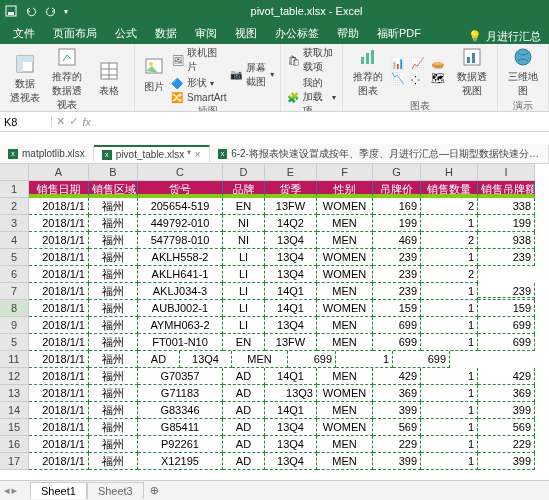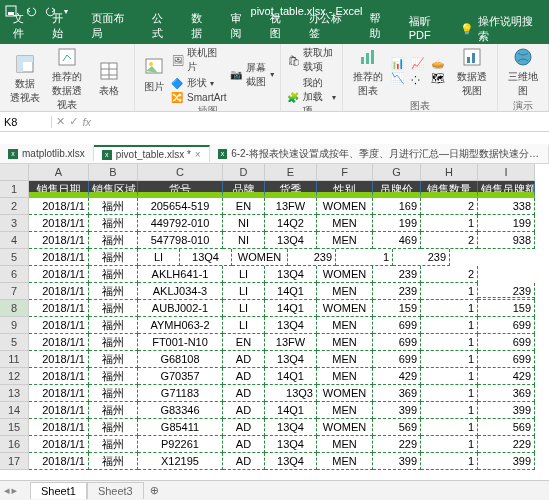--- a/index.html
+++ b/index.html
@@ -34,21 +34,21 @@
 .corner { width: 29px; background: #e6e6e6; border-right: 1px solid #ccc; border-bottom: 1px solid #ccc; }
 .col-h { background: #e6e6e6; border-right: 1px solid #ccc; border-bottom: 1px solid #ccc; text-align: center; font-size: 11px; color: #444; line-height: 17px; }
 .grid-body { display: flex; }
 .row-headers { display: flex; flex-direction: column; }
 .row-h { width: 29px; height: 17px; background: #e6e6e6; border-right: 1px solid #ccc; border-bottom: 1px solid #ccc; text-align: center; font-size: 11px; color: #444; line-height: 17px; }
 .row-h.sel { background: #d3e3d1; }
 .cells { position: relative; }
 .data-row { display: flex; height: 17px; }
 .cell { border-right: 1px dashed #2a8a3f; border-bottom: 1px dashed #2a8a3f; font-size: 11px; line-height: 17px; padding: 0 3px; overflow: hidden; white-space: nowrap; text-align: center; }
 .cell.right { text-align: right; }
-.header-row .cell { background: #404040; color: #fff; text-align: center; border-right: 1px solid #3a6a9a; border-bottom: 6px solid #84cc16; }
+.header-row .cell { background: #be185d; color: #fff; text-align: center; border-right: 1px solid #3a6a9a; border-bottom: 4px solid #84cc16; }
 .sheet-tabs { position: absolute; bottom: 0; left: 0; right: 0; height: 20px; background: #f3f3f3; border-top: 1px solid #ccc; display: flex; align-items: center; padding-left: 30px; font-size: 11px; }
 .sheet-nav { position: absolute; left: 4px; display: flex; gap: 2px; color: #888; }
 .sheet-tab { padding: 2px 10px; background: #fff; border: 1px solid #ccc; border-bottom: none; cursor: pointer; }
 .sheet-tab.inactive { background: #f3f3f3; color: #666; }
 .sheet-add { padding: 0 6px; color: #666; cursor: pointer; }
 svg { display: block; }
 </style>
 </head>
 <body>
 
@@ -72,33 +72,32 @@
           <path d="M7 3 L10 5 L7 7" fill="none" stroke="#fff"></path>
         </svg>
       </span>
     <span style="font-size:8px;">▾</span>
   </div>
   <div class="title">pivot_table.xlsx - Excel</div>
 </div>
 
 <div class="tabs">
   <div class="tab">文件</div>
-  <div class="tab">开始</div>
   <div class="tab">页面布局</div>
   <div class="tab">公式</div>
   <div class="tab">数据</div>
   <div class="tab">审阅</div>
   <div class="tab">视图</div>
   <div class="tab">办公标签</div>
   <div class="tab">帮助</div>
   <div class="tab">福昕PDF</div>
   <div class="spacer"></div>
   <div class="tell-me">
     <span>💡</span>
-    <span>操作说明搜索</span>
+    <span>月进行汇总</span>
   </div>
 </div>
 
 <div class="ribbon">
   <div class="group">
     <div class="group-content">
       <div class="big-btn">
         <span class="icn">
             <svg width="20" height="20">
               <rect x="2" y="2" width="16" height="16" fill="#fff" stroke="#888"></rect>
@@ -345,20 +344,21 @@
           <div class="cell " style="width: 42px;">NI</div>
           <div class="cell " style="width: 52px;">13Q4</div>
           <div class="cell " style="width: 56px;">MEN</div>
           <div class="cell right" style="width: 48px;">469</div>
           <div class="cell right" style="width: 57px;">2</div>
           <div class="cell right" style="width: 57px;">938</div>
         </div>
         <div class="data-row">
           <div class="cell right" style="width: 60px;">2018/1/1</div>
           <div class="cell " style="width: 49px;">福州</div>
+          <div class="cell " style="width: 85px;">AKLH558-2</div>
           <div class="cell " style="width: 42px;">LI</div>
           <div class="cell " style="width: 52px;">13Q4</div>
           <div class="cell " style="width: 56px;">WOMEN</div>
           <div class="cell right" style="width: 48px;">239</div>
           <div class="cell right" style="width: 57px;">1</div>
           <div class="cell right" style="width: 57px;">239</div>
         </div>
         <div class="data-row">
           <div class="cell right" style="width: 60px;">2018/1/1</div>
           <div class="cell " style="width: 49px;">福州</div>
@@ -410,21 +410,20 @@
           <div class="cell " style="width: 42px;">EN</div>
           <div class="cell " style="width: 52px;">13FW</div>
           <div class="cell " style="width: 56px;">MEN</div>
           <div class="cell right" style="width: 48px;">699</div>
           <div class="cell right" style="width: 57px;">1</div>
           <div class="cell right" style="width: 57px;">699</div>
         </div>
         <div class="data-row">
           <div class="cell right" style="width: 60px;">2018/1/1</div>
           <div class="cell " style="width: 49px;">福州</div>
-          <div class="cell " style="width: 85px;">G68108</div>
           <div class="cell " style="width: 42px;">AD</div>
           <div class="cell " style="width: 52px;">13Q4</div>
           <div class="cell " style="width: 56px;">MEN</div>
           <div class="cell right" style="width: 48px;">699</div>
           <div class="cell right" style="width: 57px;">1</div>
           <div class="cell right" style="width: 57px;">699</div>
         </div>
         <div class="data-row">
           <div class="cell right" style="width: 60px;">2018/1/1</div>
           <div class="cell " style="width: 49px;">福州</div>

